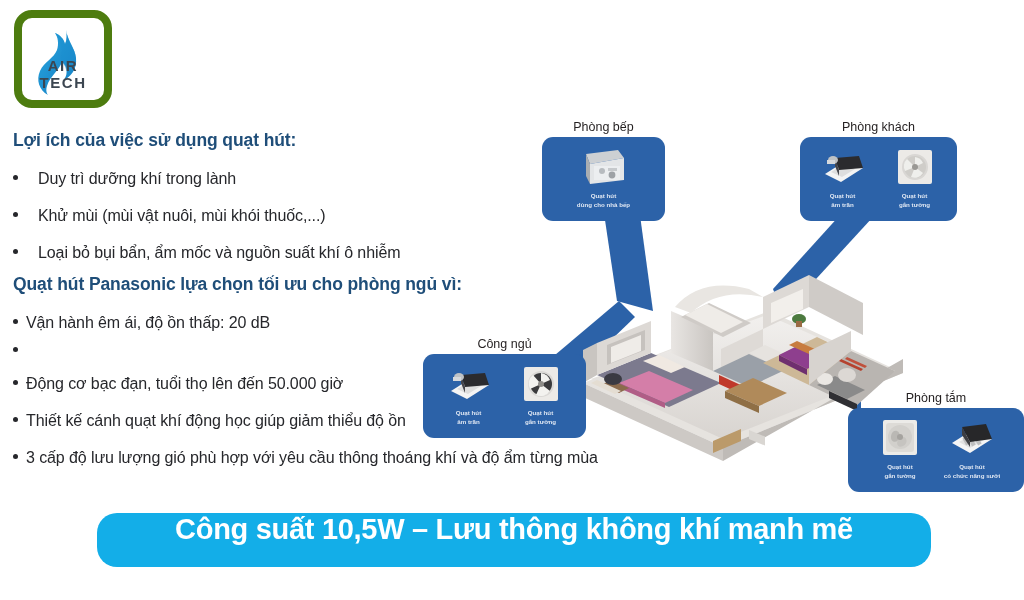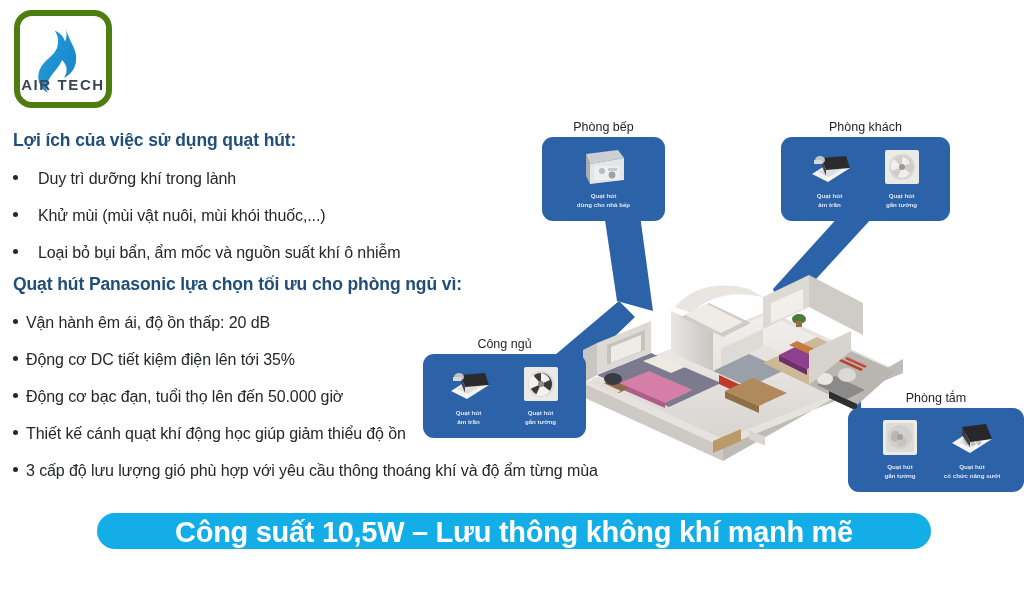--- a/index.html
+++ b/index.html
@@ -8,21 +8,21 @@
     background: #ffffff;
     font-family: "Liberation Sans", sans-serif;
     overflow: hidden;
   }
   #page { position: relative; width: 1024px; height: 600px; background:#fff; }
 
   
   #logo-box {
     position: absolute; left: 14px; top: 10px;
     width: 98px; height: 98px;
-    border: 6px solid #4d7c0f; border-radius: 18px;
+    border: 8px solid #4d7c0f; border-radius: 18px;
     background: #fff;
   }
   #logo-flame { position: absolute; left: 50%; top: 10px; transform: translateX(-50%); }
   #logo-word {
     position: absolute; bottom: 9px; left: 0; width: 100%;
     text-align: center; font-size: 15px; font-weight: bold;
     letter-spacing: 1.6px; color: #3c4651;
     font-family: "Liberation Sans", sans-serif;
   }
 
@@ -42,23 +42,23 @@
     position: relative; top: -4px;
   }
   .g1 .bullet { margin-top: 19px; gap: 12px; }
   .g1 { margin-bottom: 0; }
   #head2 { margin-top: 12px; }
   .g2 .bullet { margin-top: 19px; }
 
   
   #banner {
     position: absolute; left: 97px; top: 513px;
-    width: 834px; height: 36px;
+    width: 834px; height: 54px;
     background: #13AEE8; border-radius: 20px;
-    display: flex; align-items: flex-end; justify-content: center;
+    display: flex; align-items: flex-start; justify-content: center;
   }
   #banner-text {
     color: #ffffff; font-weight: bold; font-size: 29px;
     letter-spacing: -0.3px; white-space: nowrap;
   }
 
   
   #illus { position: absolute; left: 405px; top: 115px; width: 619px; height: 380px; }
   #illus-svg { position: absolute; left: 0; top: 0; }
 
@@ -75,21 +75,21 @@
   }
   .prod { width: 62px; text-align: center; }
   .prod-cap {
     color: #dfe7f3; font-size: 6.2px; line-height: 1.45;
     margin-top: 4px; font-weight: bold;
   }
   .prod-img { width: 48px; height: 42px; margin: 0 auto; display:block; }
 
   #co-kitchen { left: 125px; top: 5px; width: 135px; padding-left: 12px; }
   #co-kitchen .callout-body { height: 84px; }
-  #co-living  { left: 376px; top: 5px; width: 169px; }
+  #co-living  { left: 395px; top: 5px; width: 157px; }
   #co-living  .callout-body { height: 84px; }
   #co-bed     { left: 18px; top: 222px; width: 163px; }
   #co-bed     .callout-body { height: 84px; }
   #co-bath    { left: 443px; top: 240px; width: 176px; margin-top: 36px; }
   #co-bath    .callout-body { height: 84px; }
 </style>
 </head>
 <body>
 
 <div id="page">
@@ -131,21 +131,20 @@
     </div>
 
     <div class="sec-head" id="head2">Quạt hút Panasonic lựa chọn tối ưu cho phòng ngủ vì:</div>
     <div class="g2">
       <div class="bullet">
         <span class="dot"></span>
         <span>Vận hành êm ái, độ ồn thấp: 20 dB</span>
       </div>
       <div class="bullet">
         <span class="dot"></span>
-        <span>Động cơ DC tiết kiệm điện lên tới 35%</span>
       </div>
       <div class="bullet">
         <span class="dot"></span>
         <span>Động cơ bạc đạn, tuổi thọ lên đến 50.000 giờ</span>
       </div>
       <div class="bullet">
         <span class="dot"></span>
         <span>Thiết kế cánh quạt khí động học giúp giảm thiểu độ ồn</span>
       </div>
       <div class="bullet">

